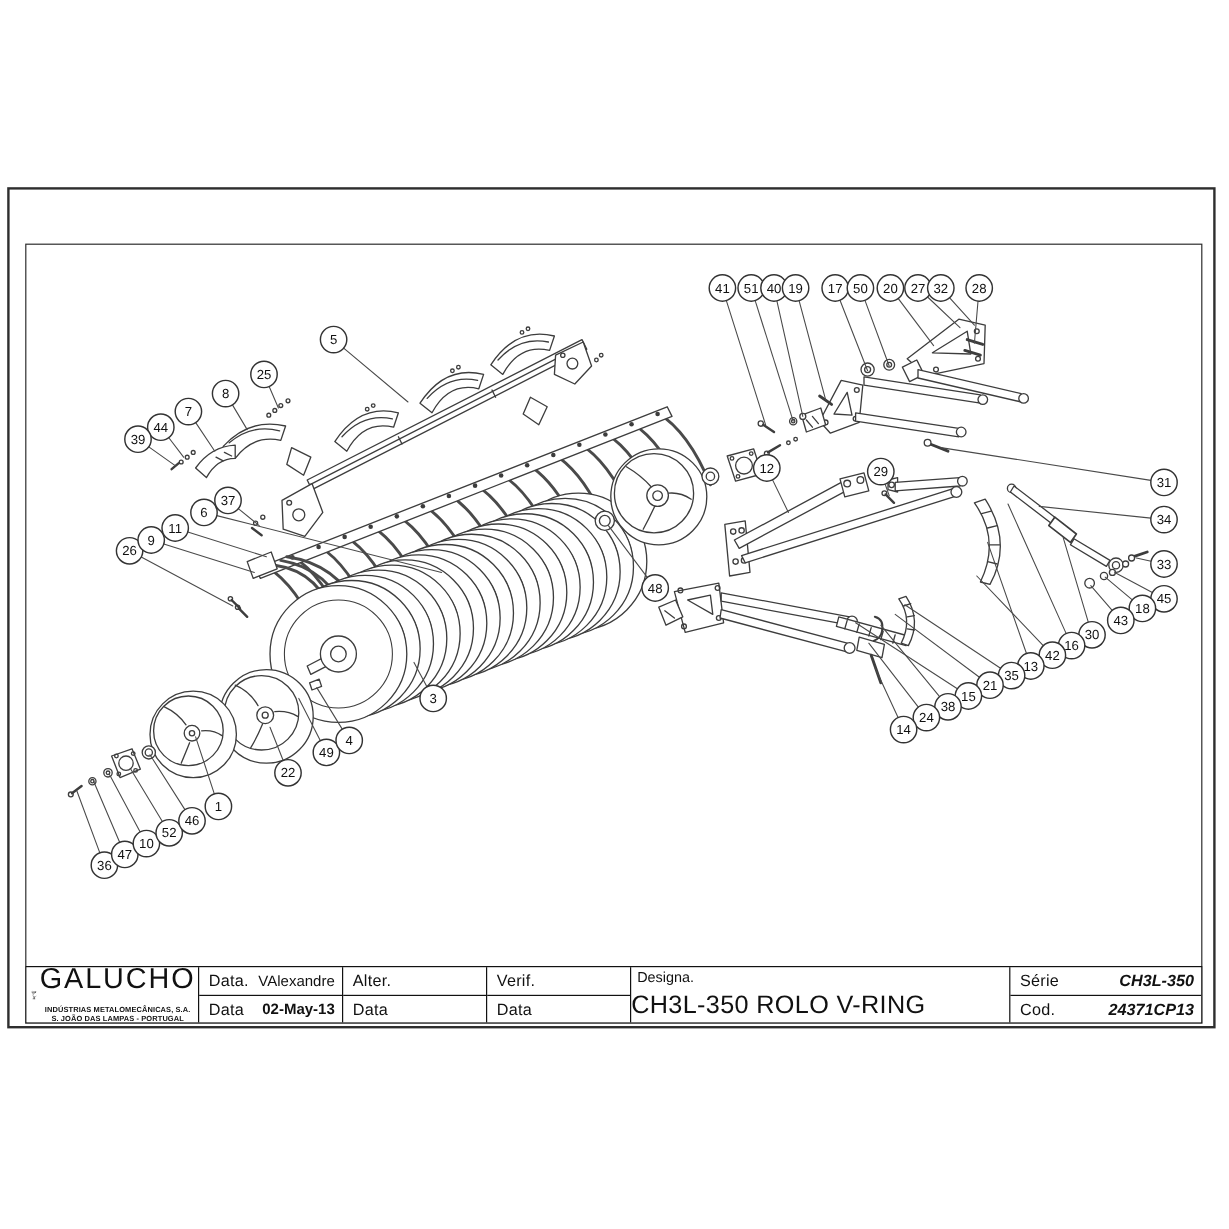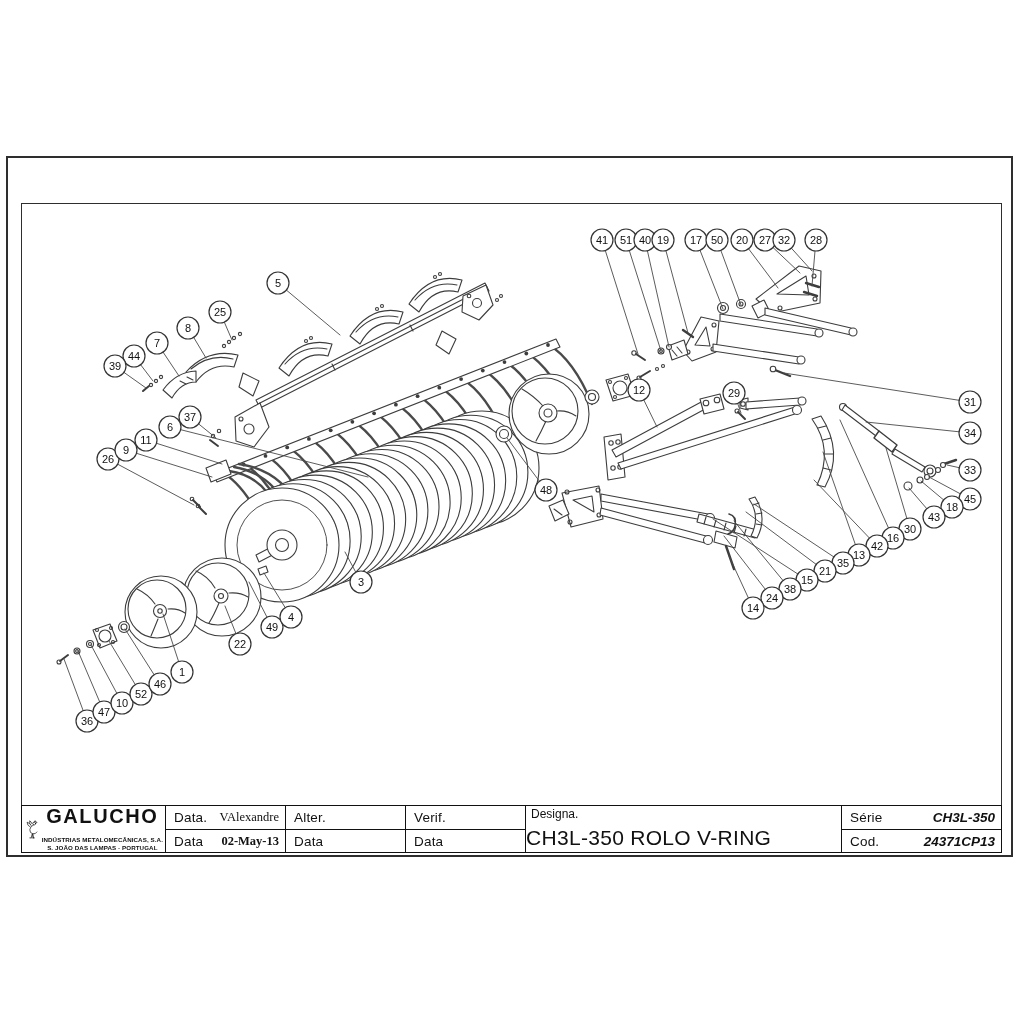--- a/index.html
+++ b/index.html
@@ -12,25 +12,25 @@
   svg.drawing{position:absolute;left:0;top:0;width:1024px;height:1024px;}
   
   .tblock{position:absolute;left:21px;top:805px;width:981px;height:48px;background:#fff;
     border:1.6px solid #111;box-sizing:border-box;display:flex;font-size:13px;}
   .tb-cell{border-right:1.6px solid #111;box-sizing:border-box;display:flex;flex-direction:column;}
   .tb-cell:last-child{border-right:none;}
   .tb-row{height:50%;display:flex;align-items:center;justify-content:space-between;
     padding:0 6px 0 8px;box-sizing:border-box;}
   .tb-row + .tb-row{border-top:1.3px solid #111;}
   .tb-label{font-size:13.5px;letter-spacing:.2px;}
-  .tb-value{font-size:12.5px;font-family:Liberation Serif, serif;}
+  .tb-value{font-size:12.5px;}
   .bold{font-weight:700;}
   .cell-logo{width:144px;flex-direction:row;align-items:center;padding:2px 2px 2px 4px;}
   .logo-text{display:flex;flex-direction:column;align-items:center;line-height:1;margin-left:2px;}
-  .logo-name{font-size:20px;font-weight:700;letter-spacing:1.6px;margin-bottom:10px;}
+  .logo-name{font-size:24px;font-weight:400;letter-spacing:1.6px;margin-bottom:10px;}
   .logo-sub{font-size:6.2px;font-weight:700;letter-spacing:.1px;line-height:1.25;text-align:center;white-space:nowrap;}
   .cell-exec,.cell-verif,.cell-alter{width:120px;}
   .cell-designa{flex:1;position:relative;justify-content:center;}
   .designa-label{position:absolute;left:5px;top:1px;font-size:12px;}
   .designa-value{font-size:21px;margin-top:17px;letter-spacing:.3px;}
   .cell-serie{width:159px;}
   .tb-value-right{font-size:13.5px;font-weight:700;font-style:italic;}
 </style>
 </head>
 <body>

